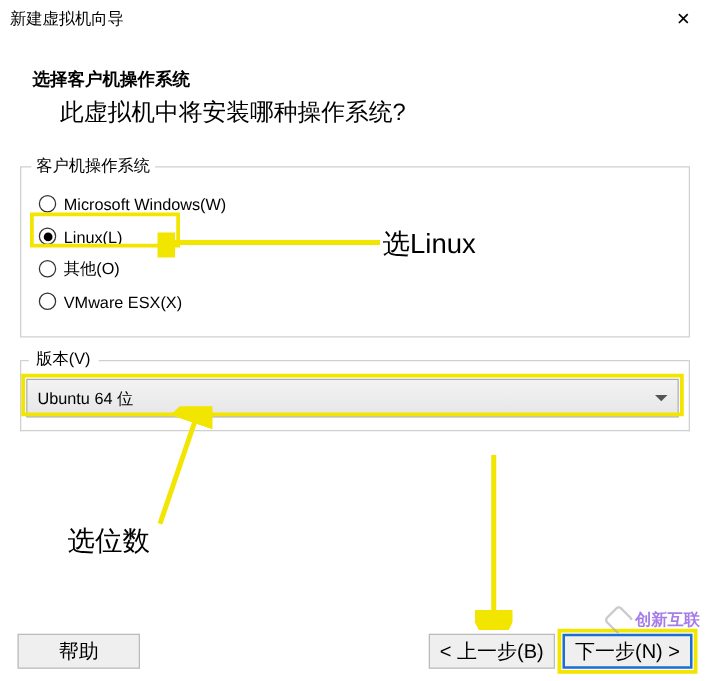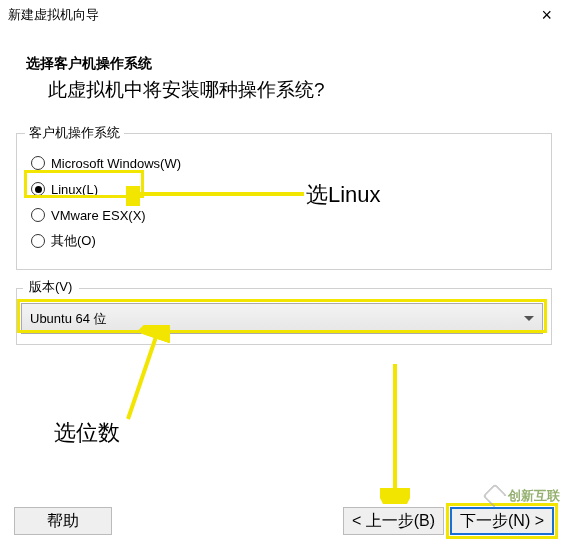--- a/index.html
+++ b/index.html
@@ -130,21 +130,21 @@
       padding: 0 8px;
       display: flex;
       align-items: center;
       justify-content: center;
     }
     .wiz-btn.primary { border: 2px solid #1a6fd6; }
     svg.arrow { position: absolute; pointer-events: none; }
     .watermark {
       position: absolute;
       right: 8px; bottom: 40px;
-      font-size: 13px; color: #4d7c0f;
+      font-size: 13px; color: #6d28d9;
       display: flex; align-items: center; gap: 4px;
       opacity: 0.6;
       font-weight: bold;
     }
     .watermark-c {
       width: 18px; height: 18px;
       border: 2px solid #aaa;
       border-right-color: transparent;
       border-radius: 4px;
       transform: rotate(45deg);
@@ -179,25 +179,25 @@
       <span>Microsoft Windows(W)</span>
     </div>
     <div class="radio-row">
       <span class="radio-outer">
           <span class="radio-inner"></span>
         </span>
       <span>Linux(L)</span>
     </div>
     <div class="radio-row">
       <span class="radio-outer"></span>
+      <span>其他(O)</span>
+    </div>
+    <div class="radio-row">
+      <span class="radio-outer"></span>
       <span>VMware ESX(X)</span>
-    </div>
-    <div class="radio-row">
-      <span class="radio-outer"></span>
-      <span>其他(O)</span>
     </div>
 
     <div class="highlight-box" style="top:36px; left:7px; width:120px; height:28px;"></div>
   </div>
 
   <div class="version-box" style="margin-top:18px; position:relative;">
     <div class="version-border-top-left"></div>
     <div class="version-border-top-right"></div>
     <span class="group-legend">版本(V)</span>
     <div style="position:relative;">

